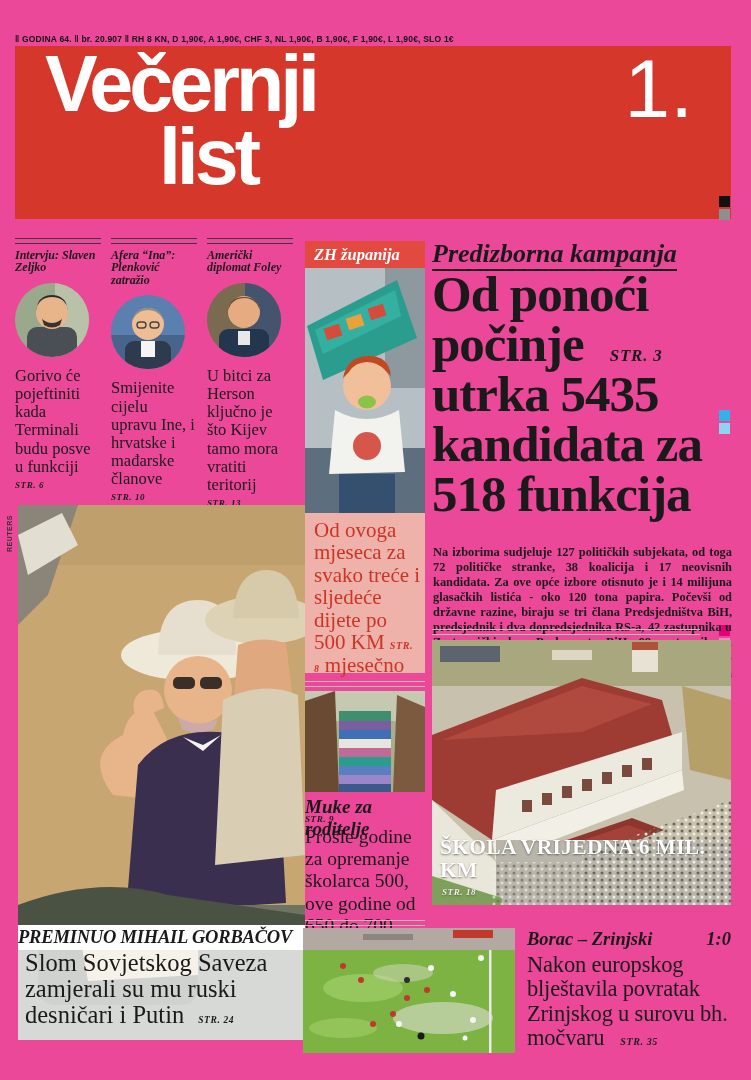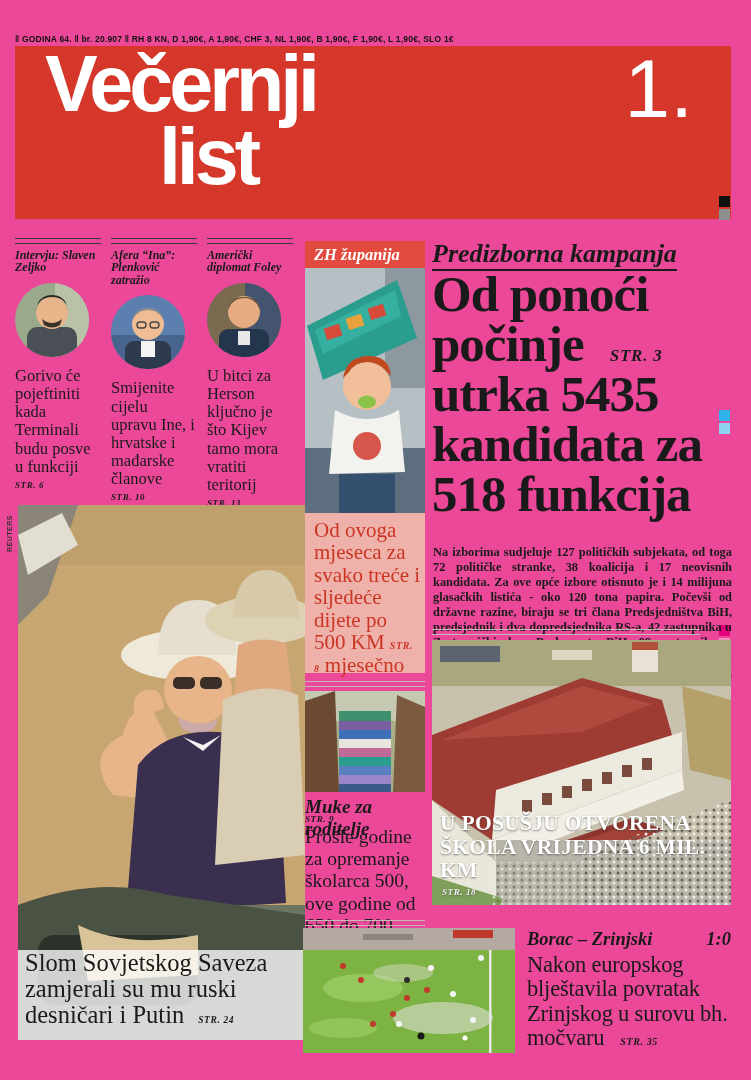--- a/index.html
+++ b/index.html
@@ -264,21 +264,20 @@
       <polygon points="120,205 200,178 232,190 152,220" fill="#8e352e"></polygon>
       <polygon points="128,208 196,185 222,194 154,216" fill="#a34238"></polygon>
       <polygon points="0,160 64,222 64,265 0,265" fill="#e9e6da"></polygon>
       <rect x="64" y="200" width="235" height="65" fill="#b9b5aa"></rect>
       <polygon points="150,215 299,160 299,265 150,265" fill="url(#crowd)"></polygon>
       <polygon points="0,236 70,258 70,265 0,265" fill="#7fa05a"></polygon>
       <polygon points="250,46 299,60 299,140 258,130" fill="#b5a06a"></polygon>
       <rect x="60" y="222" width="90" height="43" fill="url(#crowd)" opacity=".7"></rect>
     </svg>
     <div class="schoolcap">
-      <div>U POSUŠJU OTVORENA</div>
       <div>ŠKOLA VRIJEDNA 6 MIL. KM</div>
     </div>
     <div class="schoolref">STR. 18</div>
   </div>
 
   <div class="abs gphoto">
     <svg width="287" height="535" viewBox="0 0 287 535">
       <rect width="287" height="535" fill="#c8a671"></rect>
       <rect width="287" height="60" fill="#bfa06c"></rect>
       <polygon points="0,0 60,0 30,90 0,120" fill="#8a8578"></polygon>
@@ -297,20 +296,23 @@
       <path d="M215 113 q2-48 34-48 q30 0 32 48z" fill="#d6caab"></path>
       <path d="M220 140 q24-10 48-2 l6 50 q-30 16-58 6z" fill="#e0a87f"></path>
       <path d="M205 195 q40-20 75-5 l7 160 -90 10z" fill="#d9cdb4"></path>
       <rect y="400" width="287" height="135" fill="#6d7462"></rect>
       <path d="M0 400 q80-30 150-10 l137 20 0 125 -287 0z" fill="#4a5244"></path>
       <rect x="20" y="430" width="160" height="70" rx="16" fill="#2c332b"></rect>
       <path d="M60 420 q50 24 120 10 l0 40 -110 6z" fill="#d9c49a"></path>
     </svg>
   </div>
   <div class="abs gcredit">REUTERS</div>
+  <div class="abs gkickerband">
+    <span class="gkicker">PREMINUO MIHAIL GORBAČOV</span>
+  </div>
   <div class="abs goverlay"></div>
   <div class="abs gheadline">
     <span>Slom Sovjetskog Saveza zamjerali su mu ruski desničari i Putin</span><span class="strref">STR. 24</span>
   </div>
 
   <div class="abs fphoto">
     <svg width="212" height="125" viewBox="0 0 212 125">
       <rect width="212" height="125" fill="#7cb342"></rect>
       <rect width="212" height="22" fill="#b3a8a2"></rect>
       <rect x="150" y="2" width="40" height="8" fill="#c0392b"></rect>

